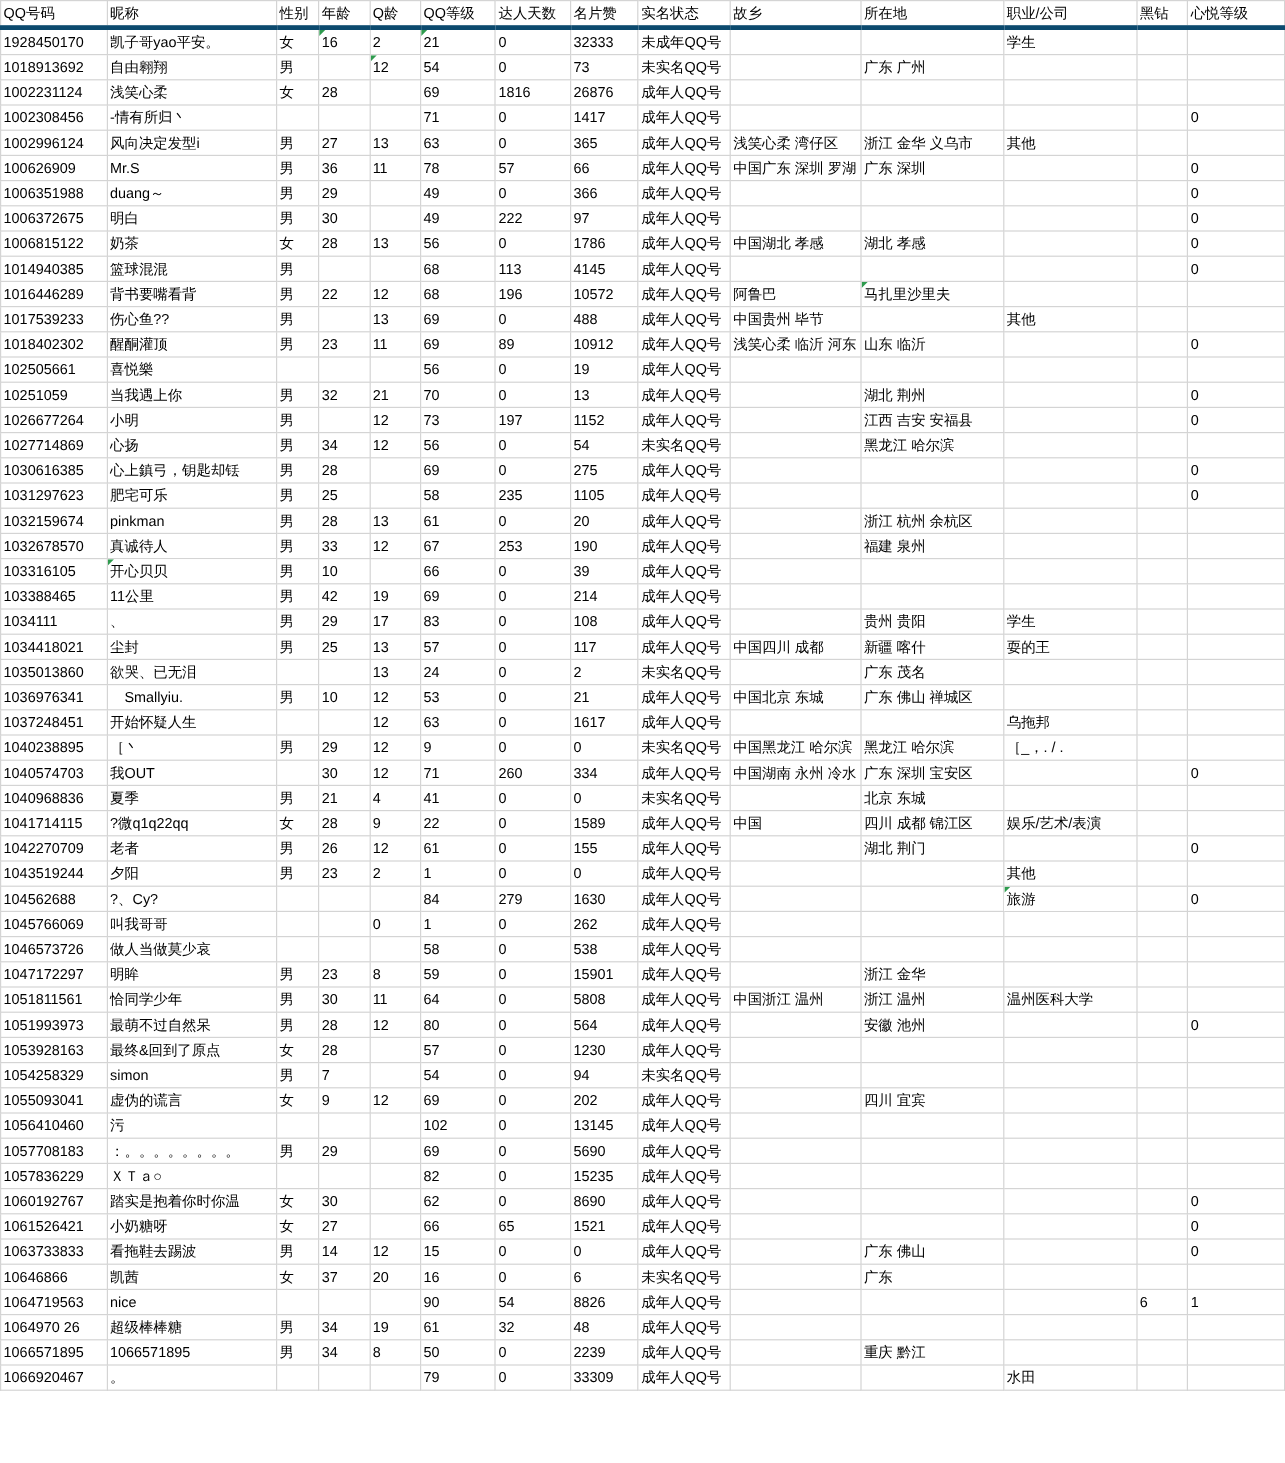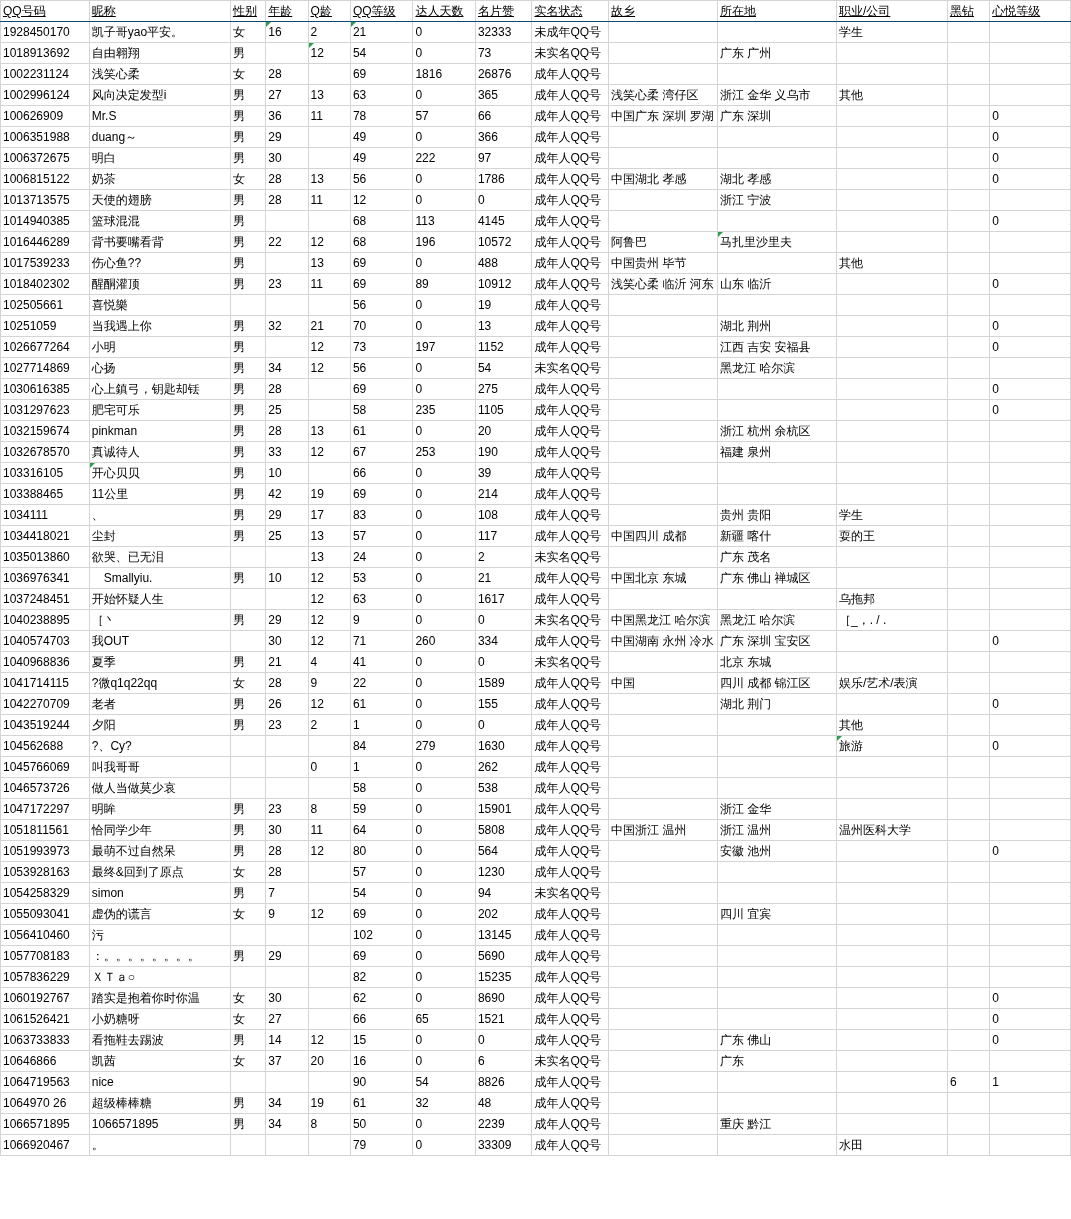--- a/index.html
+++ b/index.html
@@ -31,22 +31,21 @@
     line-height: 20px;
     font-size: 12px;
     font-weight: normal;
     text-align: left;
     vertical-align: middle;
     white-space: nowrap;
     overflow: hidden;
     background: #ffffff;
   }
   table.grid thead th {
-    border-bottom: 1px solid #0c4a6e;
-    text-decoration: underline;
+    border-bottom: 4px solid #0c4a6e;
   }
   
   col.c0  { width: 88px;  }
   col.c1  { width: 140px; }
   col.c2  { width: 35px;  }
   col.c3  { width: 42px;  }
   col.c4  { width: 42px;  }
   col.c5  { width: 62px;  }
   col.c6  { width: 62px;  }
   col.c7  { width: 56px;  }
@@ -150,20 +149,36 @@
           <td>1816</td>
           <td>26876</td>
           <td>成年人QQ号</td>
           <td></td>
           <td></td>
           <td></td>
           <td></td>
           <td></td>
         </tr>
         <tr>
+          <td>1002308456</td>
+          <td>-情有所归丶</td>
+          <td></td>
+          <td></td>
+          <td></td>
+          <td>71</td>
+          <td>0</td>
+          <td>1417</td>
+          <td>成年人QQ号</td>
+          <td></td>
+          <td></td>
+          <td></td>
+          <td></td>
+          <td>0</td>
+        </tr>
+        <tr>
           <td>1002996124</td>
           <td>风向决定发型i</td>
           <td>男</td>
           <td>27</td>
           <td>13</td>
           <td>63</td>
           <td>0</td>
           <td>365</td>
           <td>成年人QQ号</td>
           <td>浅笑心柔 湾仔区</td>
@@ -230,36 +245,20 @@
           <td>0</td>
           <td>1786</td>
           <td>成年人QQ号</td>
           <td>中国湖北 孝感</td>
           <td>湖北 孝感</td>
           <td></td>
           <td></td>
           <td>0</td>
         </tr>
         <tr>
-          <td>1013713575</td>
-          <td>天使的翅膀</td>
-          <td>男</td>
-          <td>28</td>
-          <td>11</td>
-          <td>12</td>
-          <td>0</td>
-          <td>0</td>
-          <td>成年人QQ号</td>
-          <td></td>
-          <td>浙江 宁波</td>
-          <td></td>
-          <td></td>
-          <td></td>
-        </tr>
-        <tr>
           <td>1014940385</td>
           <td>篮球混混</td>
           <td>男</td>
           <td></td>
           <td></td>
           <td>68</td>
           <td>113</td>
           <td>4145</td>
           <td>成年人QQ号</td>
           <td></td>

